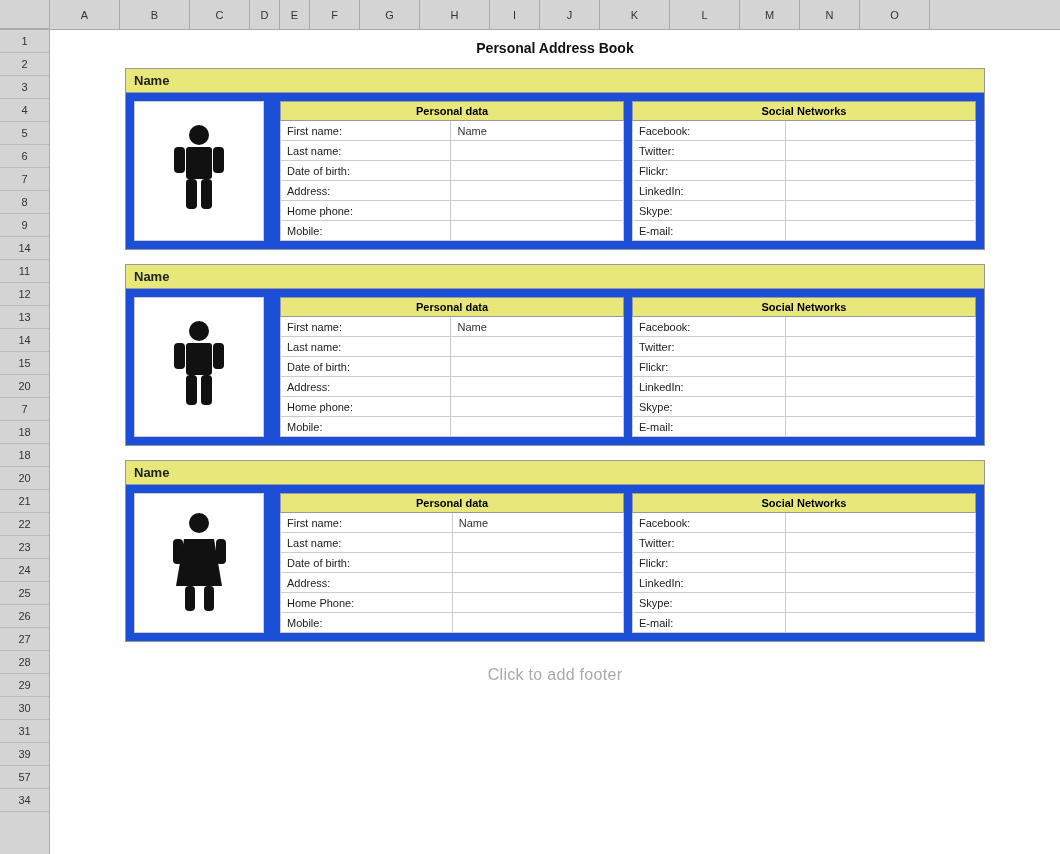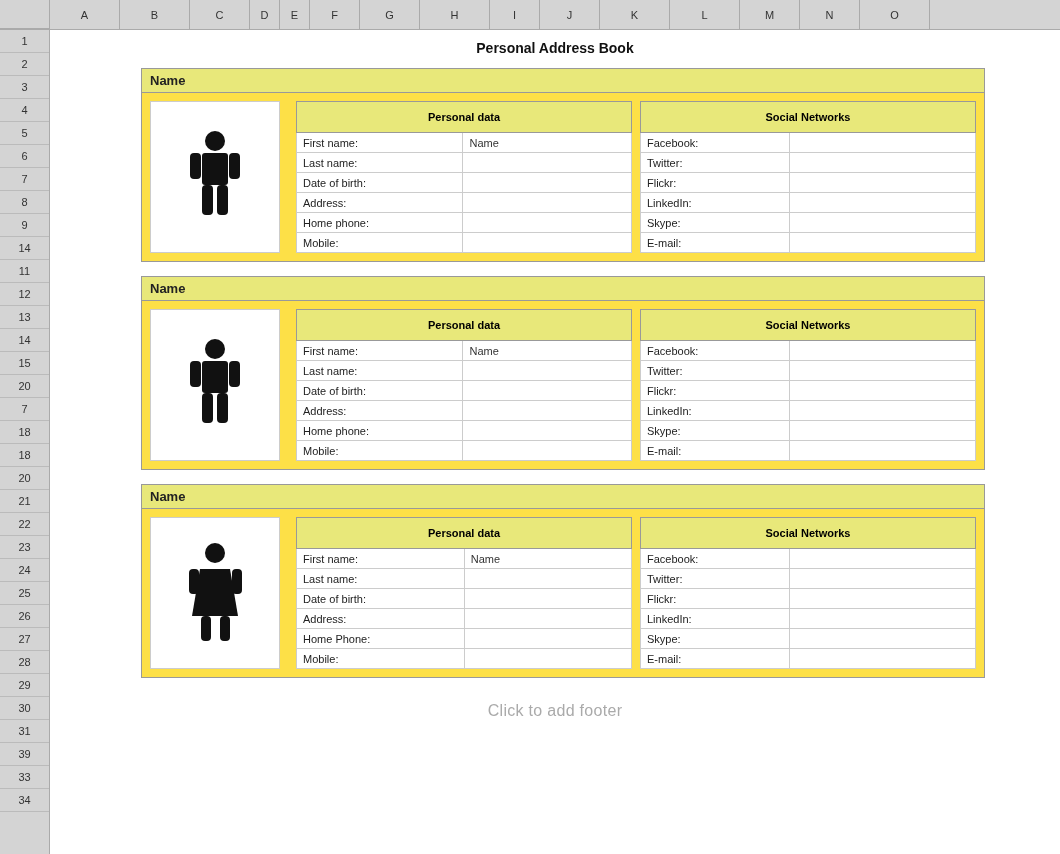--- a/index.html
+++ b/index.html
@@ -96,22 +96,21 @@
       font-size: 14px;
       font-weight: bold;
       color: #111;
       margin-bottom: 12px;
     }
 
     
     .contact-card {
       border: 1.5px solid #999;
       margin-bottom: 14px;
-      background: #fde047;
-      margin-left: 16px;
+      background: #1d4ed8;
     }
 
     .card-name-row {
       background: #e8e87a;
       padding: 4px 8px;
       font-size: 13px;
       font-weight: bold;
       color: #222;
       border-bottom: 1px solid #999;
     }
@@ -141,21 +140,21 @@
 
     .data-table {
       flex: 1;
       border-collapse: collapse;
       border: 1px solid #999;
     }
 
     .data-table th {
       background: #e8e87a;
       text-align: center;
-      padding: 9px 6px;
+      padding: 3px 6px;
       font-weight: bold;
       font-size: 11px;
       border: 1px solid #999;
     }
 
     .data-table td {
       border: 1px solid #ccc;
       padding: 2px 6px;
       font-size: 11px;
       height: 20px;
@@ -245,21 +244,21 @@
         <div class="row-number">23</div>
         <div class="row-number">24</div>
         <div class="row-number">25</div>
         <div class="row-number">26</div>
         <div class="row-number">27</div>
         <div class="row-number">28</div>
         <div class="row-number">29</div>
         <div class="row-number">30</div>
         <div class="row-number">31</div>
         <div class="row-number">39</div>
-        <div class="row-number">33</div>
+        <div class="row-number">57</div>
         <div class="row-number">34</div>
       </div>
 
     <div class="sheet-content">
       <div class="page">
 
         <div class="page-title">Personal Address Book</div>
 
         <div id="contacts-container">
             <div class="contact-card">

